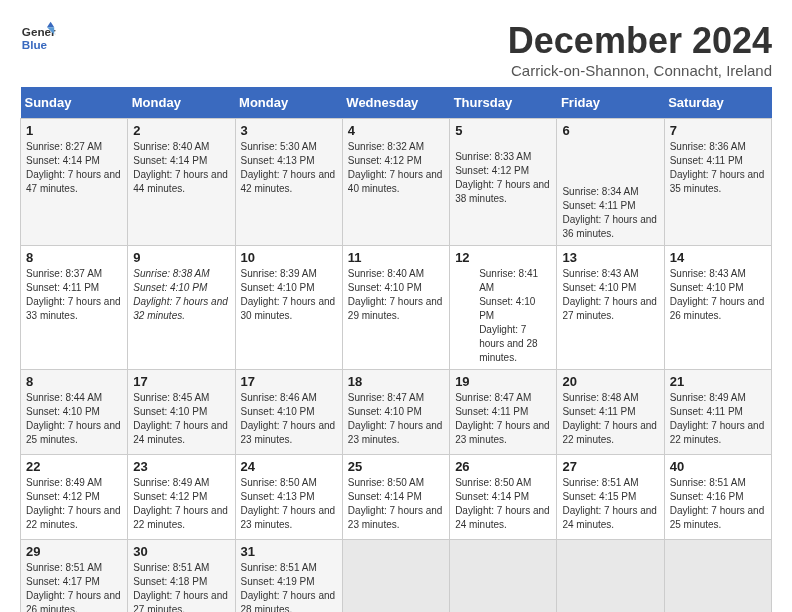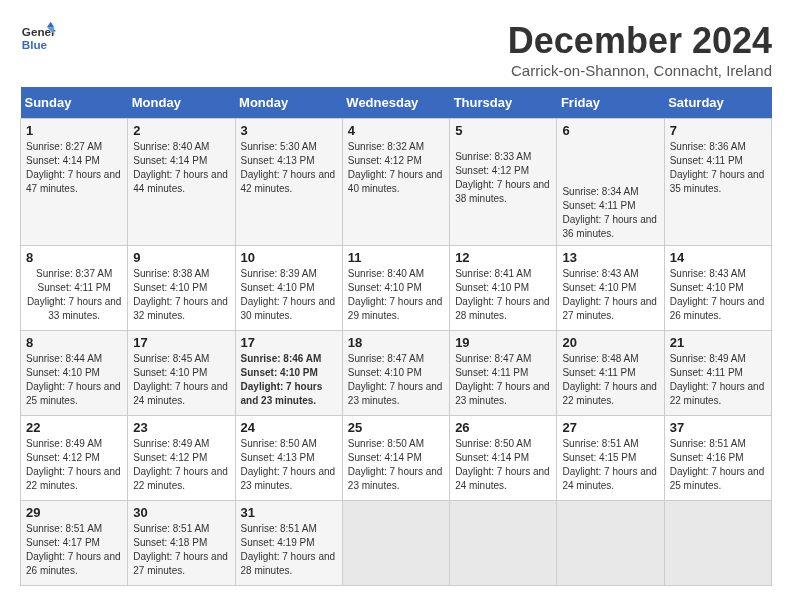--- a/index.html
+++ b/index.html
@@ -152,45 +152,45 @@
         <td>
           <span class="day-num">7</span>
           <div class="cell-text" style="white-space: pre-line;">Sunrise: 8:36 AM
 Sunset: 4:11 PM
 Daylight: 7 hours and 35 minutes.</div>
         </td>
       </tr>
       <tr>
         <td>
           <span class="day-num">8</span>
-          <div class="cell-text" style="white-space: pre-line; text-align: center;">Sunrise: 8:37 AM
+          <div class="cell-text" style="white-space: pre-line;">Sunrise: 8:37 AM
 Sunset: 4:11 PM
 Daylight: 7 hours and 33 minutes.</div>
         </td>
         <td>
           <span class="day-num">9</span>
-          <div class="cell-text" style="white-space: pre-line;">Sunrise: 8:38 AM
+          <div class="cell-text" style="white-space: pre-line; font-style: italic;">Sunrise: 8:38 AM
 Sunset: 4:10 PM
 Daylight: 7 hours and 32 minutes.</div>
         </td>
         <td>
           <span class="day-num">10</span>
           <div class="cell-text" style="white-space: pre-line;">Sunrise: 8:39 AM
 Sunset: 4:10 PM
 Daylight: 7 hours and 30 minutes.</div>
         </td>
         <td>
           <span class="day-num">11</span>
           <div class="cell-text" style="white-space: pre-line;">Sunrise: 8:40 AM
 Sunset: 4:10 PM
 Daylight: 7 hours and 29 minutes.</div>
         </td>
         <td>
           <span class="day-num">12</span>
-          <div class="cell-text" style="white-space: pre-line;">Sunrise: 8:41 AM
+          <div class="cell-text" style="white-space: pre-line; margin-left: 24px;">Sunrise: 8:41 AM
 Sunset: 4:10 PM
 Daylight: 7 hours and 28 minutes.</div>
         </td>
         <td>
           <span class="day-num">13</span>
           <div class="cell-text" style="white-space: pre-line;">Sunrise: 8:43 AM
 Sunset: 4:10 PM
 Daylight: 7 hours and 27 minutes.</div>
         </td>
         <td>
@@ -208,21 +208,21 @@
 Daylight: 7 hours and 25 minutes.</div>
         </td>
         <td>
           <span class="day-num">17</span>
           <div class="cell-text" style="white-space: pre-line;">Sunrise: 8:45 AM
 Sunset: 4:10 PM
 Daylight: 7 hours and 24 minutes.</div>
         </td>
         <td>
           <span class="day-num">17</span>
-          <div class="cell-text" style="white-space: pre-line; font-weight: bold;">Sunrise: 8:46 AM
+          <div class="cell-text" style="white-space: pre-line;">Sunrise: 8:46 AM
 Sunset: 4:10 PM
 Daylight: 7 hours and 23 minutes.</div>
         </td>
         <td>
           <span class="day-num">18</span>
           <div class="cell-text" style="white-space: pre-line;">Sunrise: 8:47 AM
 Sunset: 4:10 PM
 Daylight: 7 hours and 23 minutes.</div>
         </td>
         <td>
@@ -275,21 +275,21 @@
 Sunset: 4:14 PM
 Daylight: 7 hours and 24 minutes.</div>
         </td>
         <td>
           <span class="day-num">27</span>
           <div class="cell-text" style="white-space: pre-line;">Sunrise: 8:51 AM
 Sunset: 4:15 PM
 Daylight: 7 hours and 24 minutes.</div>
         </td>
         <td>
-          <span class="day-num">37</span>
+          <span class="day-num">40</span>
           <div class="cell-text" style="white-space: pre-line;">Sunrise: 8:51 AM
 Sunset: 4:16 PM
 Daylight: 7 hours and 25 minutes.</div>
         </td>
       </tr>
       <tr>
         <td>
           <span class="day-num">29</span>
           <div class="cell-text" style="white-space: pre-line;">Sunrise: 8:51 AM
 Sunset: 4:17 PM

